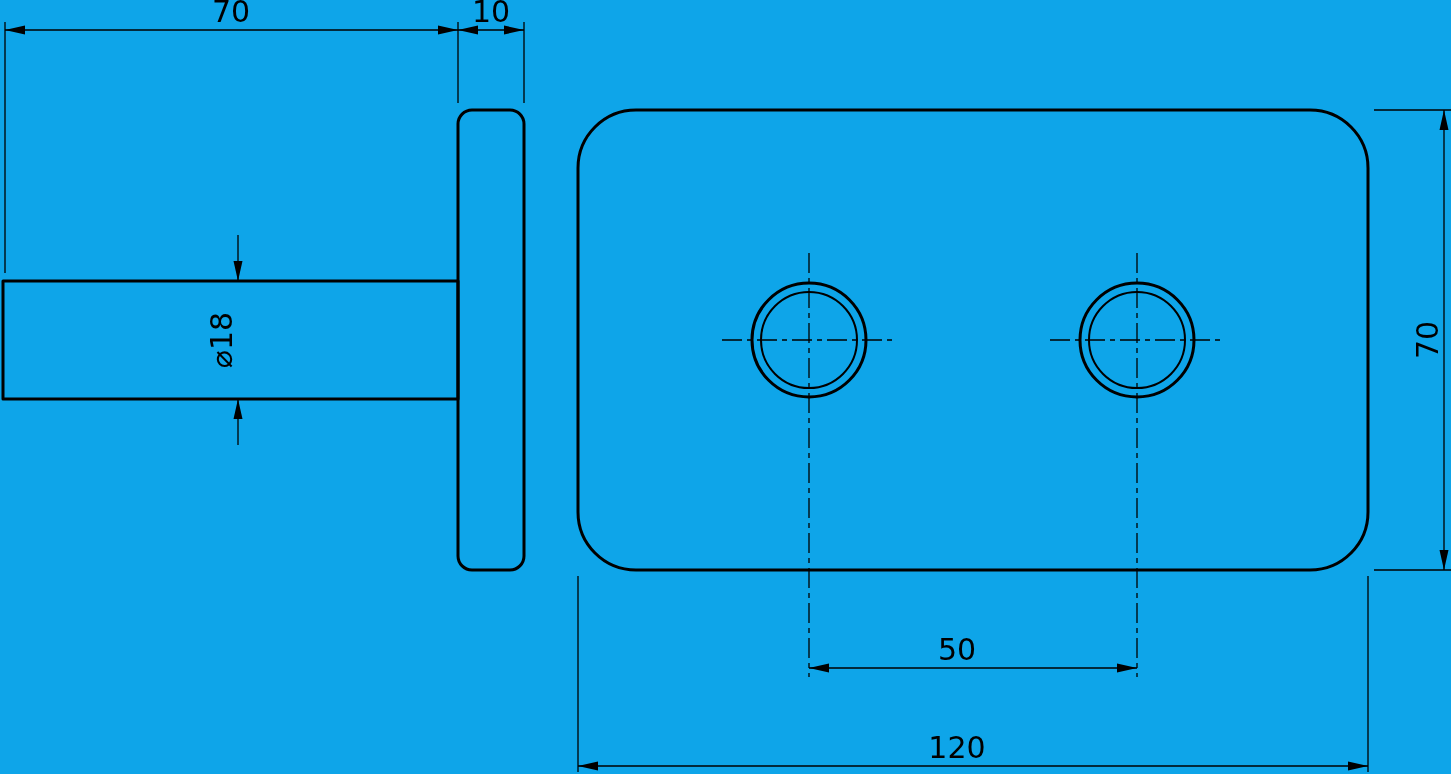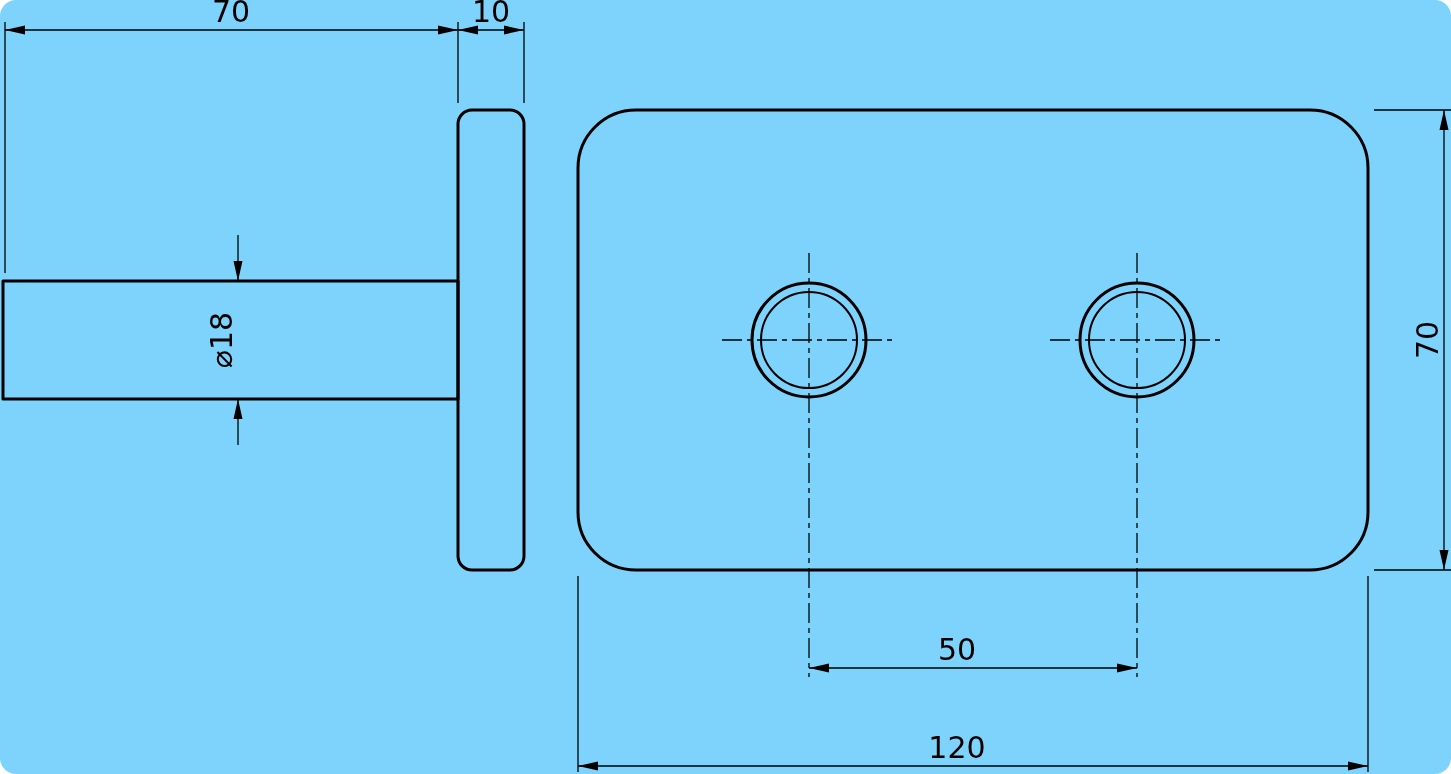--- a/index.html
+++ b/index.html
@@ -7,22 +7,21 @@
     padding: 0;
     background: #ffffff;
     width: 1451px;
     height: 774px;
     overflow: hidden;
   }
   .canvas {
     position: relative;
     width: 1451px;
     height: 774px;
-    background: #7dd3fc;
-    border-radius: 16px;
+    background: #0ea5e9;
   }
   svg { display: block; }
 
   
   .part {
     fill: none;
     stroke: #000000;
     stroke-width: 3;
     stroke-linejoin: round;
   }

